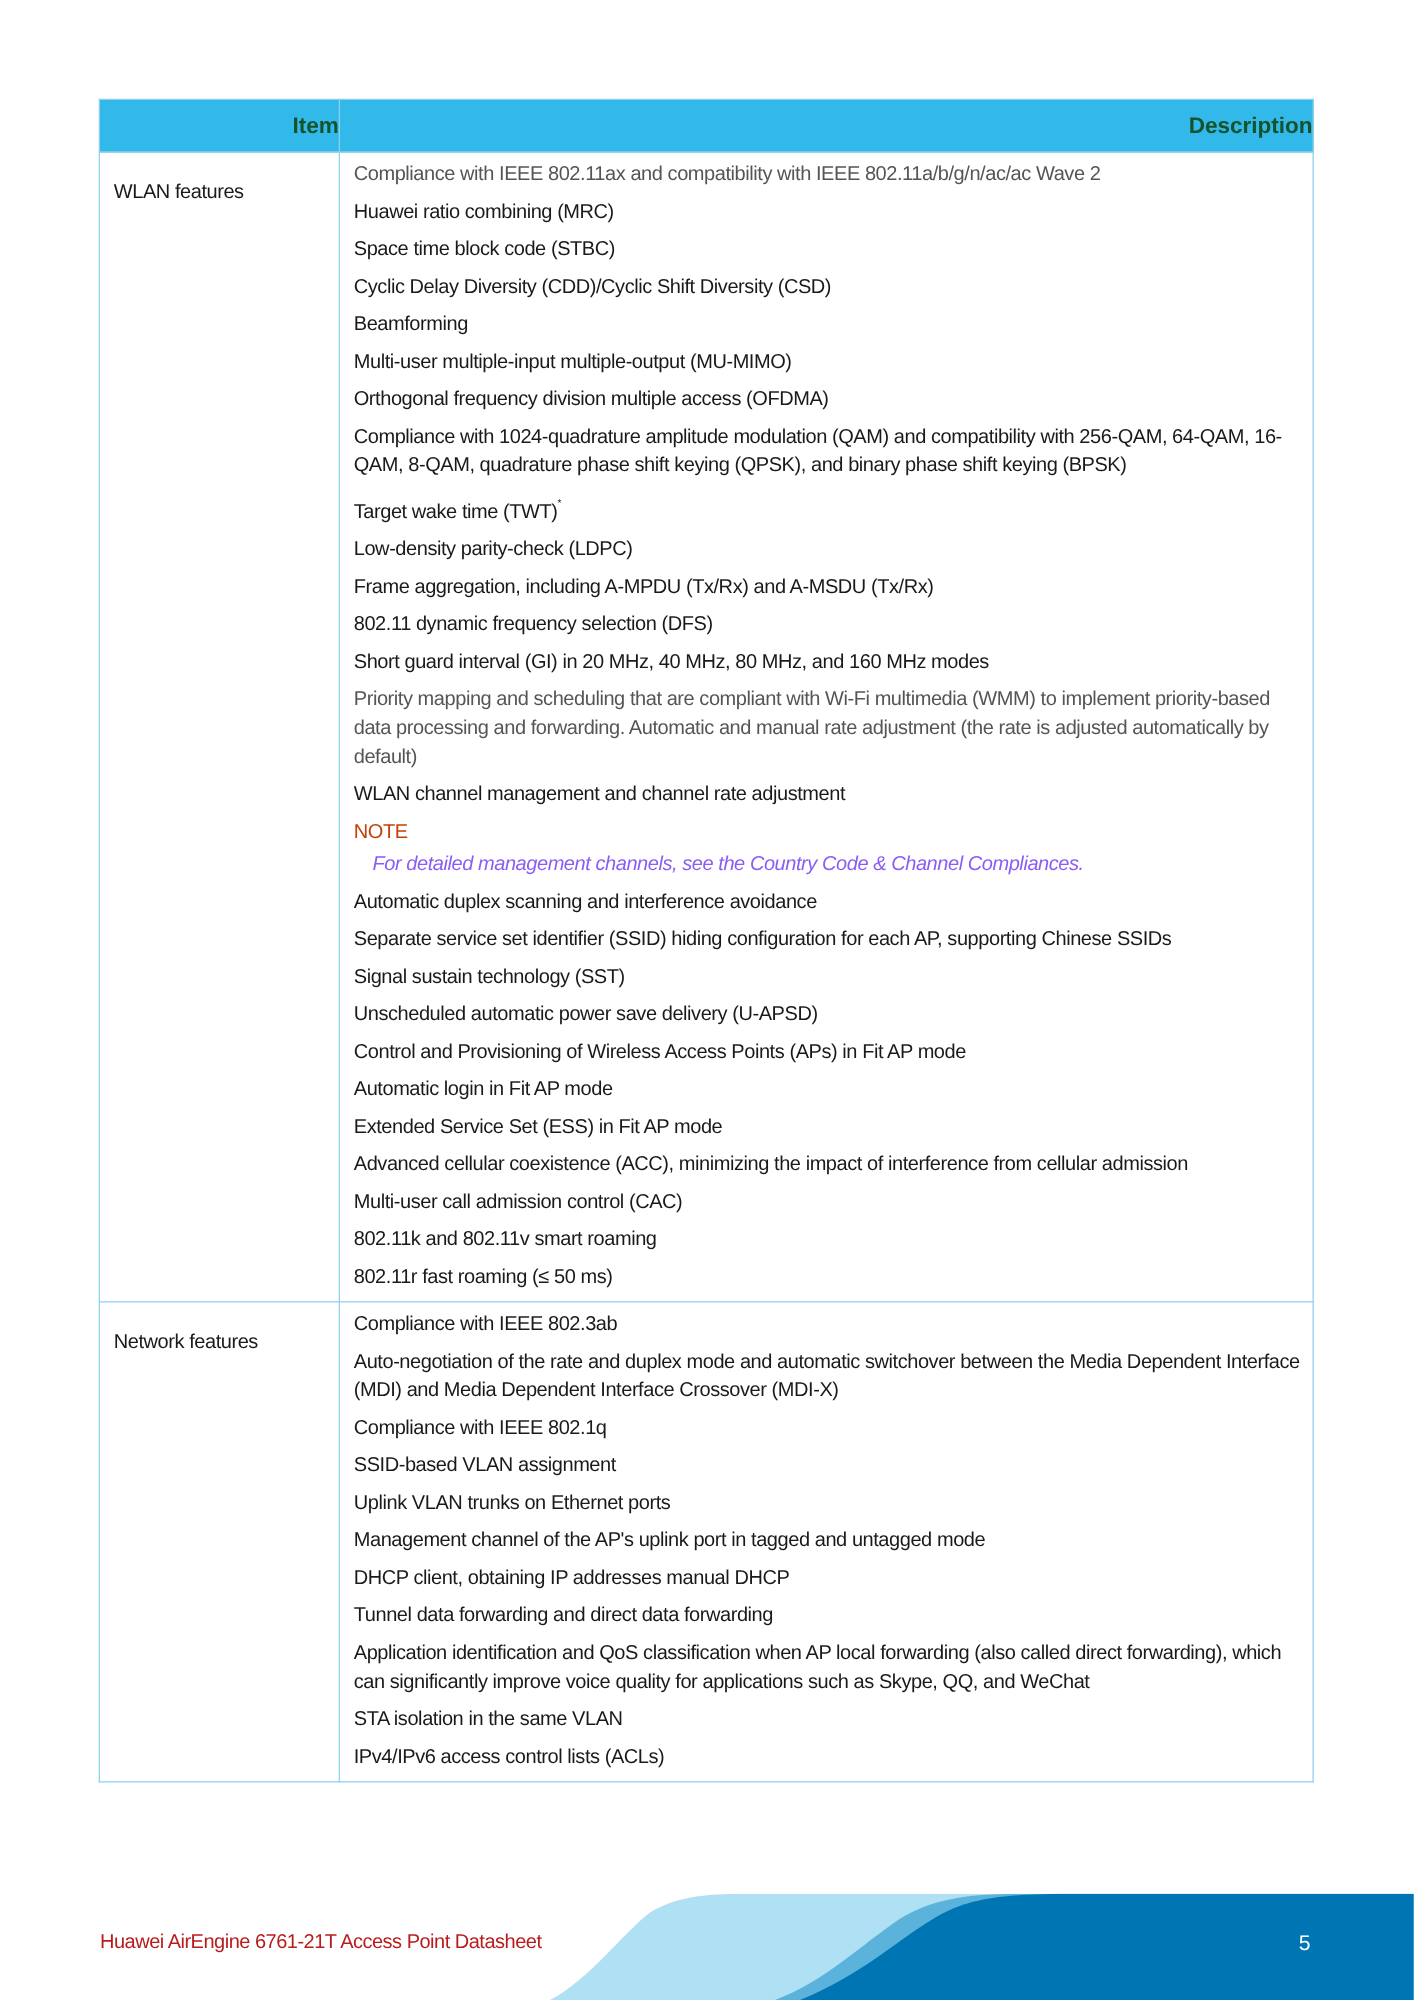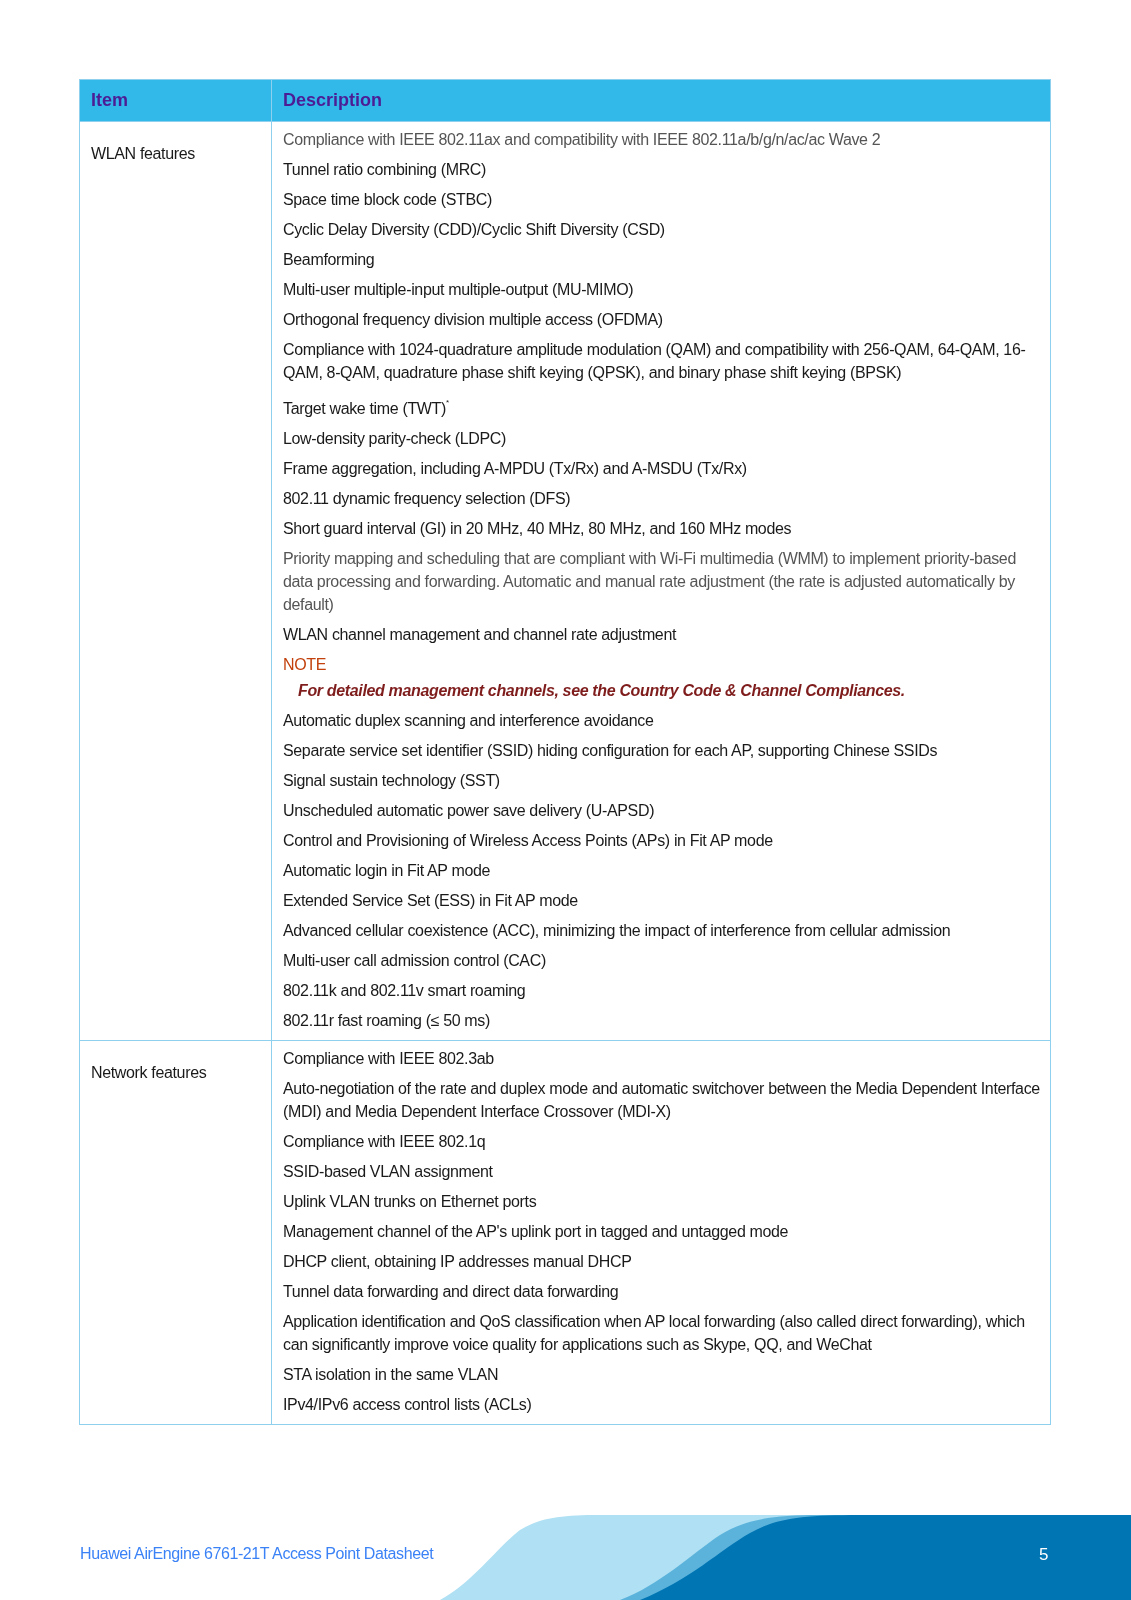--- a/index.html
+++ b/index.html
@@ -1,55 +1,55 @@
 <!DOCTYPE html>
 <html><head>
 <meta charset="utf-8">
 <style>
   html, body { margin: 0; padding: 0; background: #ffffff; }
   body { width: 1131px; height: 1600px; position: relative; overflow: hidden;
          font-family: "Liberation Sans", sans-serif; color: #1a1a1a; }
   .spec-table { position: absolute; left: 79px; top: 79px; width: 972px;
                 border-collapse: collapse; table-layout: fixed; }
-  .spec-table th { background: #33b9e9; color: #4c1d95; font-weight: bold;
-                   text-align: left; font-size: 18px; height: 41px; padding: 0 0 0 11px;
+  .spec-table th { background: #33b9e9; color: #14532d; font-weight: bold;
+                   text-align: right; font-size: 18px; height: 41px; padding: 0 0 0 11px;
                    border: 1.5px solid #8fd0ee; }
   .spec-table th.col-item { width: 180px; }
   .spec-table td { border: 1.5px solid #8fd0ee; vertical-align: top; font-size: 16px;
                    line-height: 23px; padding: 6px 10px 6px 11px; letter-spacing: -0.35px; }
   .spec-table td.item-cell { padding-top: 20px; }
   .desc-list { margin: 0; padding: 0; list-style: none; }
   .desc-list li { margin: 0 0 7px 0; }
   .desc-list li:last-child { margin-bottom: 2px; }
   .desc-list li.grey { color: #555555; }
   .note-title { font-weight: normal; color: #c2410c; margin-bottom: 3px !important; }
-  .note-body { font-style: italic; color: #7f1d1d; padding-left: 15px; font-weight: bold; }
+  .note-body { font-style: italic; color: #8b5cf6; padding-left: 15px; }
   sup { font-size: 8px; vertical-align: 9px; }
   .footer-wave { position: absolute; left: 0; top: 1515px; width: 1131px; height: 85px; }
   .footer-title { position: absolute; left: 80px; top: 1545px; font-size: 16px;
-                  color: #3b82f6; letter-spacing: -0.4px; }
+                  color: #b91c1c; letter-spacing: -0.4px; }
   .page-number { position: absolute; left: 1039px; top: 1545px; font-size: 17px; color: #ffffff; }
 </style>
 </head>
 <body>
 
 <table class="spec-table">
   <thead>
     <tr>
       <th class="col-item">Item</th>
       <th>Description</th>
     </tr>
   </thead>
   <tbody>
     <tr>
       <td class="item-cell">WLAN features</td>
       <td>
         <ul class="desc-list">
           <li class="grey">Compliance with IEEE 802.11ax and compatibility with IEEE 802.11a/b/g/n/ac/ac Wave 2</li>
-          <li>Tunnel ratio combining (MRC)</li>
+          <li>Huawei ratio combining (MRC)</li>
           <li>Space time block code (STBC)</li>
           <li>Cyclic Delay Diversity (CDD)/Cyclic Shift Diversity (CSD)</li>
           <li>Beamforming</li>
           <li>Multi-user multiple-input multiple-output (MU-MIMO)</li>
           <li>Orthogonal frequency division multiple access (OFDMA)</li>
           <li>Compliance with 1024-quadrature amplitude modulation (QAM) and compatibility with 256-QAM, 64-QAM, 16-QAM, 8-QAM, quadrature phase shift keying (QPSK), and binary phase shift keying (BPSK)</li>
           <li><span>Target wake time (TWT)</span><sup>*</sup></li>
           <li>Low-density parity-check (LDPC)</li>
           <li>Frame aggregation, including A-MPDU (Tx/Rx) and A-MSDU (Tx/Rx)</li>
           <li>802.11 dynamic frequency selection (DFS)</li>

